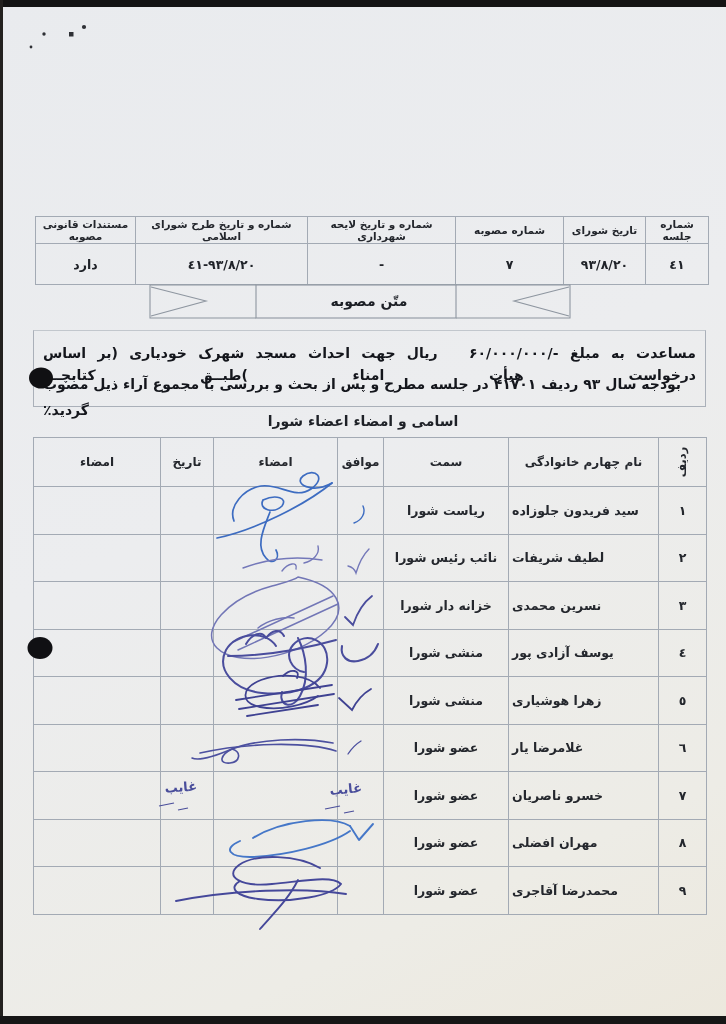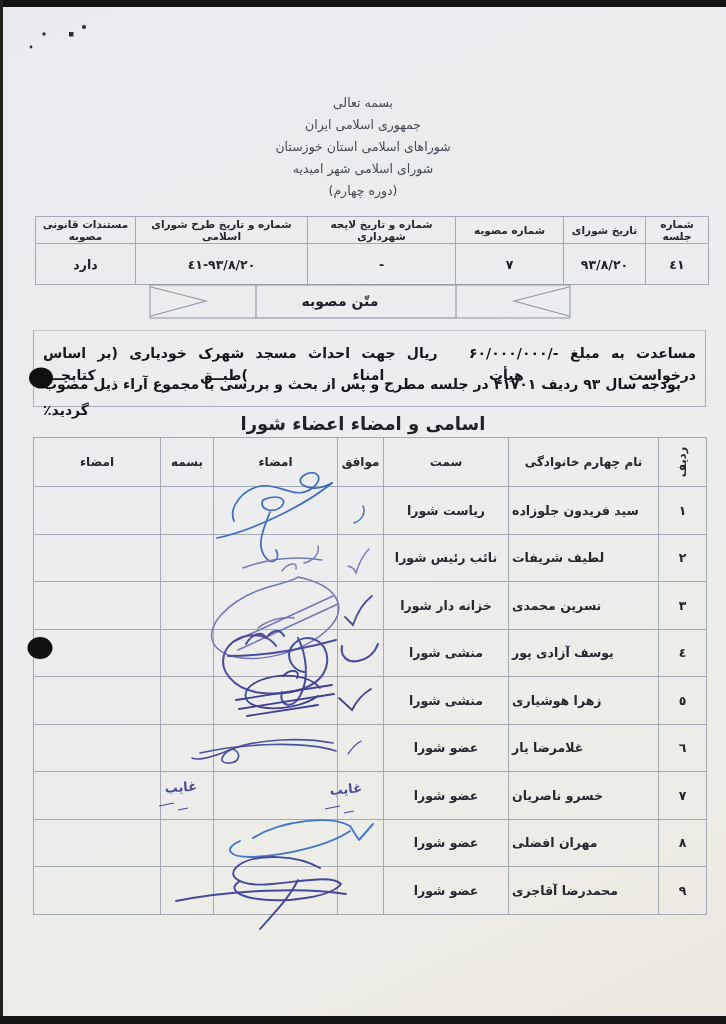--- a/index.html
+++ b/index.html
@@ -17,32 +17,32 @@
               color:#454b54;line-height:22px;font-weight:400;}
   
   table{border-collapse:collapse;table-layout:fixed;}
   td{border:1px solid #a3aab4;text-align:center;vertical-align:middle;overflow:hidden;
      padding:0 3px;}
   .info-table{left:35px;top:216px;}
   .info-table td{font-weight:bold;}
   .info-head td{height:26px;font-size:10.5px;color:#23262c;}
   .info-vals td{height:40px;font-size:12.5px;color:#202329;}
   
-  .banner-box{left:240px;top:285px;width:200px;height:33px;line-height:33px;
+  .banner-box{left:269px;top:285px;width:200px;height:33px;line-height:33px;
               text-align:center;font-size:14px;font-weight:bold;color:#1c1f25;}
   
   .res-box{left:33px;top:330px;width:673px;height:77px;border:1px solid #aab0b9;
            border-top-color:#c2c7cd;box-sizing:border-box;direction:rtl;
            padding:11px 9px 0 9px;font-weight:bold;color:#14161c;font-size:14px;}
   .res-line1{direction:rtl;text-align:justify;text-align-last:justify;height:26px;
              line-height:22px;}
   .res-line2{direction:rtl;text-align:left;line-height:26px;margin-top:3px;}
   .amount{direction:ltr;unicode-bidi:embed;margin-left:20px;}
   
-  .members-title{left:0;top:413px;width:726px;text-align:center;font-size:18px;
+  .members-title{left:0;top:413px;width:726px;text-align:center;font-size:14px;
                  font-weight:bold;color:#1e2127;}
   .members-table{left:33px;top:437px;}
   .members-table td{font-weight:bold;color:#24272d;}
   .mh td{height:48px;font-size:12px;}
   .mr{height:47.5px;}
   .mr td{font-size:12.5px;}
   .cell-name{text-align:left;padding-right:9px;font-size:13px;}
   .cell-pos{font-size:12px;}
   .rowno-vert{display:inline-block;transform:rotate(-90deg);font-size:11.5px;}
   
@@ -51,27 +51,20 @@
   svg.overlay{position:absolute;left:0;top:0;pointer-events:none;}
 </style>
 </head>
 <body>
 
 <div id="page" dir="rtl">
 
   <div class="abs edge-top"></div>
   <div class="abs edge-left"></div>
 
-  <div class="abs letterhead" dir="rtl">
-    <div>بسمه تعالی</div>
-    <div>جمهوری اسلامی ایران</div>
-    <div>شوراهای اسلامی استان خوزستان</div>
-    <div>شورای اسلامی شهر امیدیه</div>
-    <div>(دوره چهارم)</div>
-  </div>
 
   <table class="abs info-table" dir="rtl">
     <colgroup>
       <col style="width:63px">
         <col style="width:82px">
         <col style="width:108px">
       <col style="width:148px">
         <col style="width:172px">
         <col style="width:100px">
     </colgroup>
@@ -114,21 +107,21 @@
         <col style="width:53px">
         <col style="width:127px">
     </colgroup>
     <tbody>
         <tr class="mh">
       <td><span class="rowno-vert">ردیف</span></td>
       <td>نام چهارم خانوادگی</td>
       <td>سمت</td>
       <td>موافق</td>
       <td>امضاء</td>
-      <td>بسمه</td>
+      <td>تاریخ</td>
       <td>امضاء</td>
     </tr>
     <tr class="mr">
       <td>١</td>
       <td class="cell-name">سید فریدون جلوزاده</td>
       <td class="cell-pos">ریاست شورا</td>
       <td></td>
       <td></td>
       <td></td>
       <td></td>

